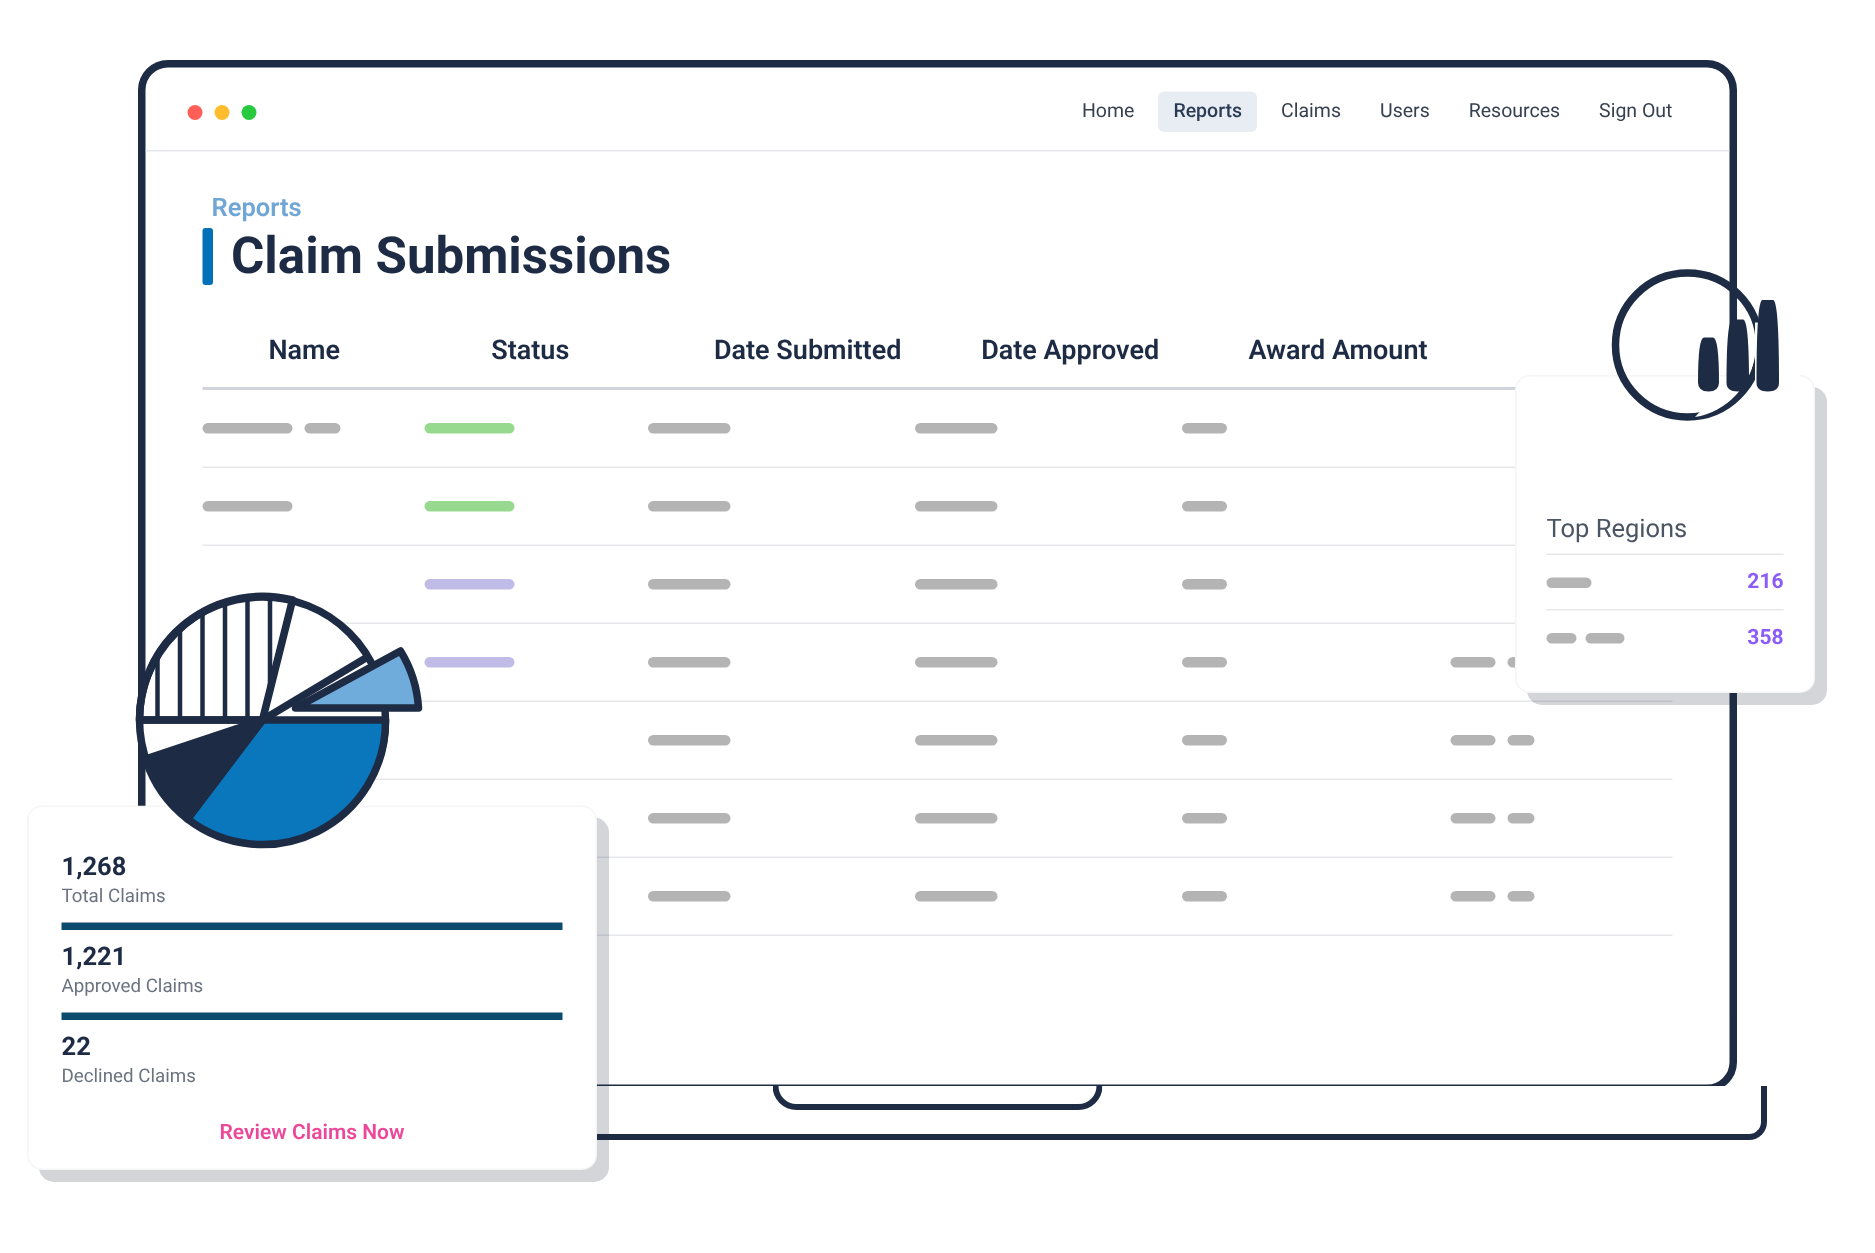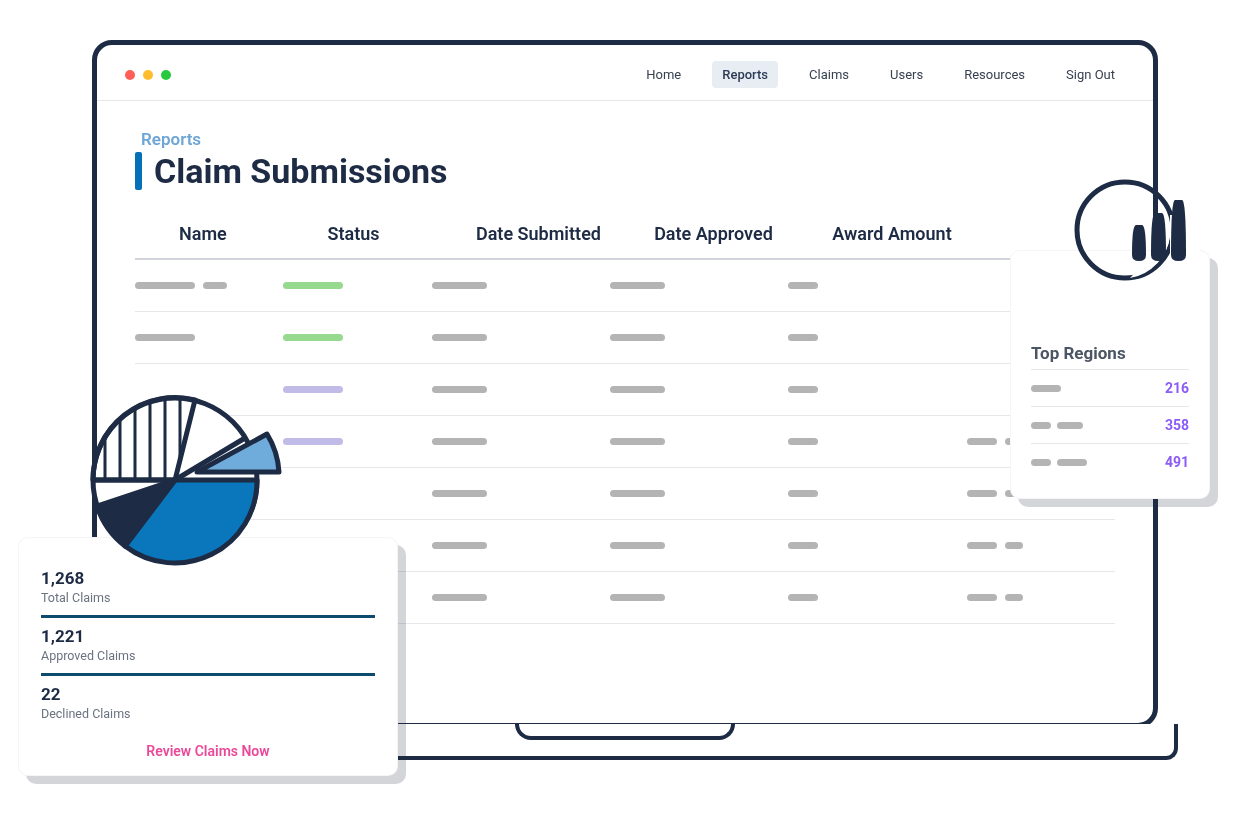--- a/index.html
+++ b/index.html
@@ -61,21 +61,21 @@
     border-bottom: 1px solid #e5e7eb;
   }
   .dots { display: flex; gap: 8px; }
   .dot { width: 10px; height: 10px; border-radius: 50%; }
   .dot.red { background: #ff5f56; }
   .dot.yellow { background: #ffbd2e; }
   .dot.green { background: #27c93f; }
   .nav {
     margin-left: auto;
     display: flex;
-    gap: 21px;
+    gap: 6px;
     align-items: center;
   }
   .nav a {
     font-size: 13px;
     color: #374151;
     text-decoration: none;
     padding: 6px 10px;
     border-radius: 4px;
   }
   .nav a.active {
@@ -154,21 +154,21 @@
 
   
   .regions-card {
     left: 1010px;
     top: 250px;
     width: 200px;
     padding: 92px 20px 18px 20px;
   }
   .regions-title {
     font-size: 17px;
-    font-weight: 700;
+    font-weight: 400;
     color: #4b5563;
     margin-bottom: 6px;
   }
   .region-row {
     display: flex;
     align-items: center;
     padding: 10px 0;
     border-top: 1px solid #e5e7eb;
   }
   .region-row .lbl { display: flex; gap: 6px; }
@@ -213,21 +213,21 @@
     color: #0370b8;
     line-height: 1;
   }
   .pending-label {
     margin-top: 14px;
     font-size: 14px;
     font-weight: 600;
     color: #0370b8;
   }
   .stats { flex: 1; }
-  .stat { padding: 8px 0 10px 0; border-bottom: 3px solid #0c4a6e; }
+  .stat { padding: 8px 0 10px 0; border-bottom: 5px solid #0c4a6e; }
   .stat:last-child { border-bottom: none; }
   .stat-num { font-size: 17px; font-weight: 700; color: #1d2b44; }
   .stat-lbl { font-size: 12.5px; color: #6b7280; margin-top: 2px; }
   .review-link {
     display: block;
     text-align: center;
     margin-top: 12px;
     font-size: 14px;
     font-weight: 600;
     color: #ec4899;
@@ -440,27 +440,20 @@
         <span class="skel" style="width:30px"></span>
       </div>
     <span class="val">216</span>
   </div>
   <div class="region-row">
     <div class="lbl">
         <span class="skel" style="width:20px"></span>
         <span class="skel" style="width:26px"></span>
       </div>
     <span class="val">358</span>
-  </div>
-  <div class="region-row">
-    <div class="lbl">
-        <span class="skel" style="width:20px"></span>
-        <span class="skel" style="width:30px"></span>
-      </div>
-    <span class="val">491</span>
   </div>
 </div>
 
 <svg class="pie-icon" viewBox="0 0 200 200">
 
   <circle cx="90" cy="100" r="82" fill="#fff" stroke="#1d2b44" stroke-width="5"></circle>
 
   <path d="M 90 100 L 172 100 A 82 82 0 0 1 40 166 Z" fill="#0a76bb" stroke="#1d2b44" stroke-width="5" stroke-linejoin="round"></path>
 
   <path d="M 90 100 L 40 166 A 82 82 0 0 1 12 126 Z" fill="#1d2b44" stroke="#1d2b44" stroke-width="5" stroke-linejoin="round"></path>

